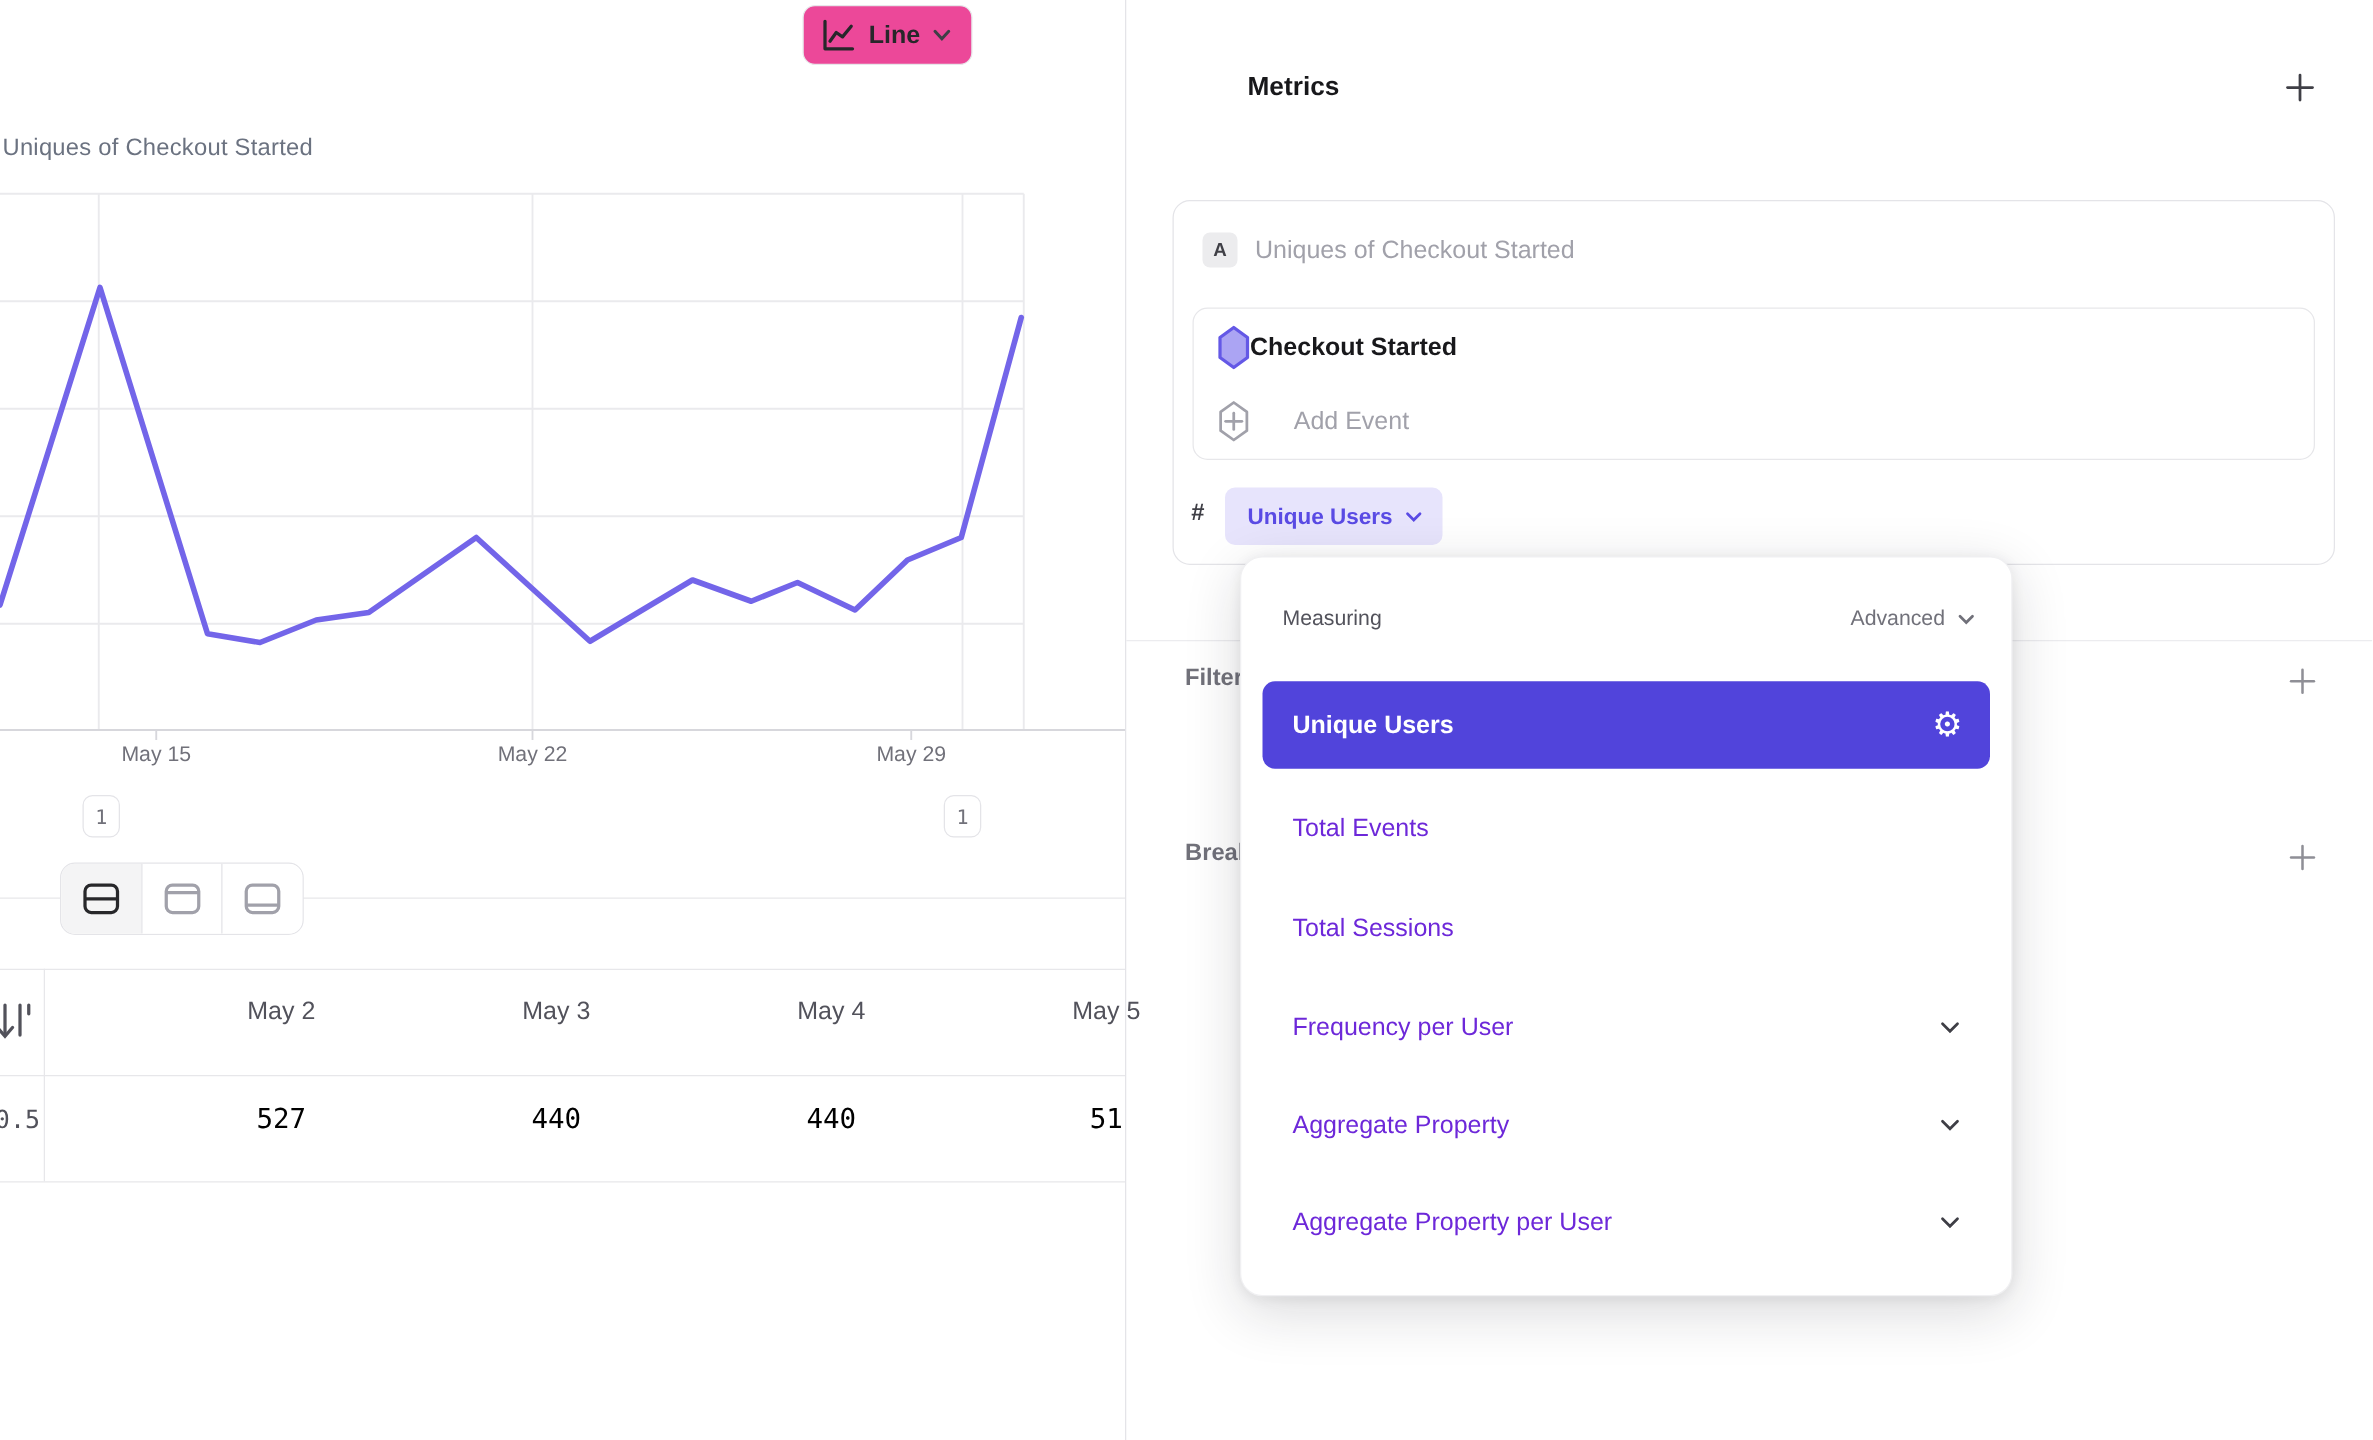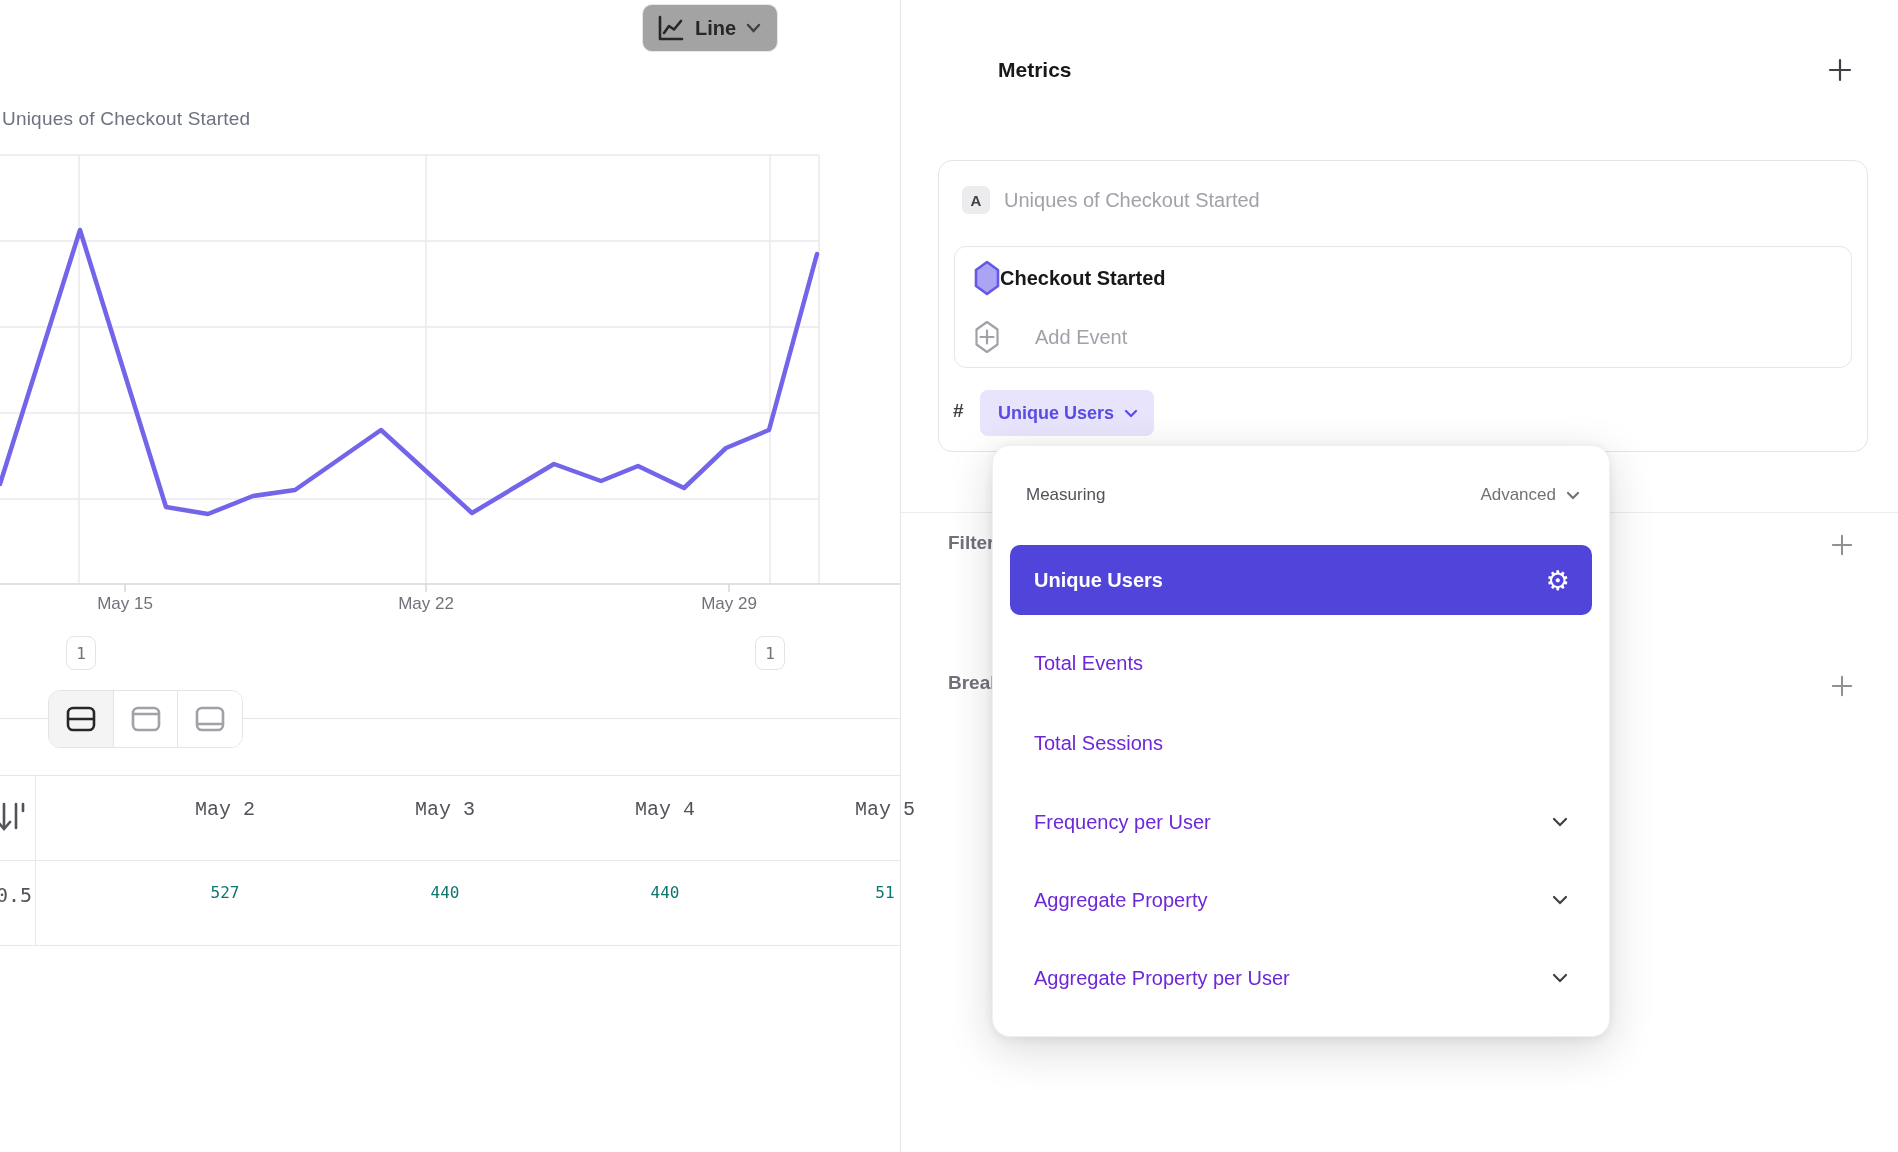--- a/index.html
+++ b/index.html
@@ -23,26 +23,26 @@
   
   #layout-toggle { left:48px; top:690px; width:195px; height:58px; background:#fff;
     border:1.5px solid #e4e4e8; border-radius:12px; display:flex; overflow:hidden; }
   .seg { flex:1 1 0; display:flex; align-items:center; justify-content:center; cursor:pointer; background:#fff; }
   .seg + .seg { border-left:1.5px solid #e4e4e8; }
   .seg.active { background:#f4f4f5; }
 
   
   .h-line { left:0; width:900px; height:1px; background:#e7e7ea; }
   #table-col-divider { left:35px; top:775px; width:1px; height:170px; background:#e7e7ea; }
-  .th-cell { top:798px; width:220px; text-align:center; font-size:20px; font-weight:500; color:#52525b;font-family:Liberation Mono, monospace; }
-  .td-cell { top:883px; width:220px; text-align:center; font-family:"DejaVu Sans Mono", monospace; font-size:16px; color:#0f766e; }
+  .th-cell { top:798px; width:220px; text-align:center; font-size:20px; font-weight:500; color:#52525b; }
+  .td-cell { top:883px; width:220px; text-align:center; font-family:"DejaVu Sans Mono", monospace; font-size:22px; color:#000000; }
   #clipped-cell { left:-16px; top:883px; width:48px; text-align:right; font-family:"DejaVu Sans Mono", monospace; font-size:20px; color:#52525b; }
 
   
-  #chart-type-btn { left:642px; top:4px; height:48px; padding:0 16px 0 12px; background:#a3a3a3;
+  #chart-type-btn { left:642px; top:4px; height:48px; padding:0 16px 0 12px; background:#ec4899;
     border:1.5px solid #e7e7ea; border-radius:10px; display:flex; align-items:center; gap:10px; cursor:pointer; }
   #chart-type-btn .lbl { font-size:20px; font-weight:700; color:#27272a; }
 
   
   #pane-divider { left:900px; top:0; width:1px; height:1152px; background:#e4e4e8; }
   #metrics-title { left:950px; top:58px; font-size:21px; font-weight:700; color:#18181b;margin-left:48px; }
   .plus-btn { width:36px; height:36px; display:flex; align-items:center; justify-content:center; cursor:pointer; }
 
   #metric-card { left:938px; top:160px; width:930px; height:292px; border:1.5px solid #e4e4e8; border-radius:14px; background:#fff; }
   #metric-letter { left:962px; top:186px; width:28px; height:28px; background:#ececee; border-radius:6px;

